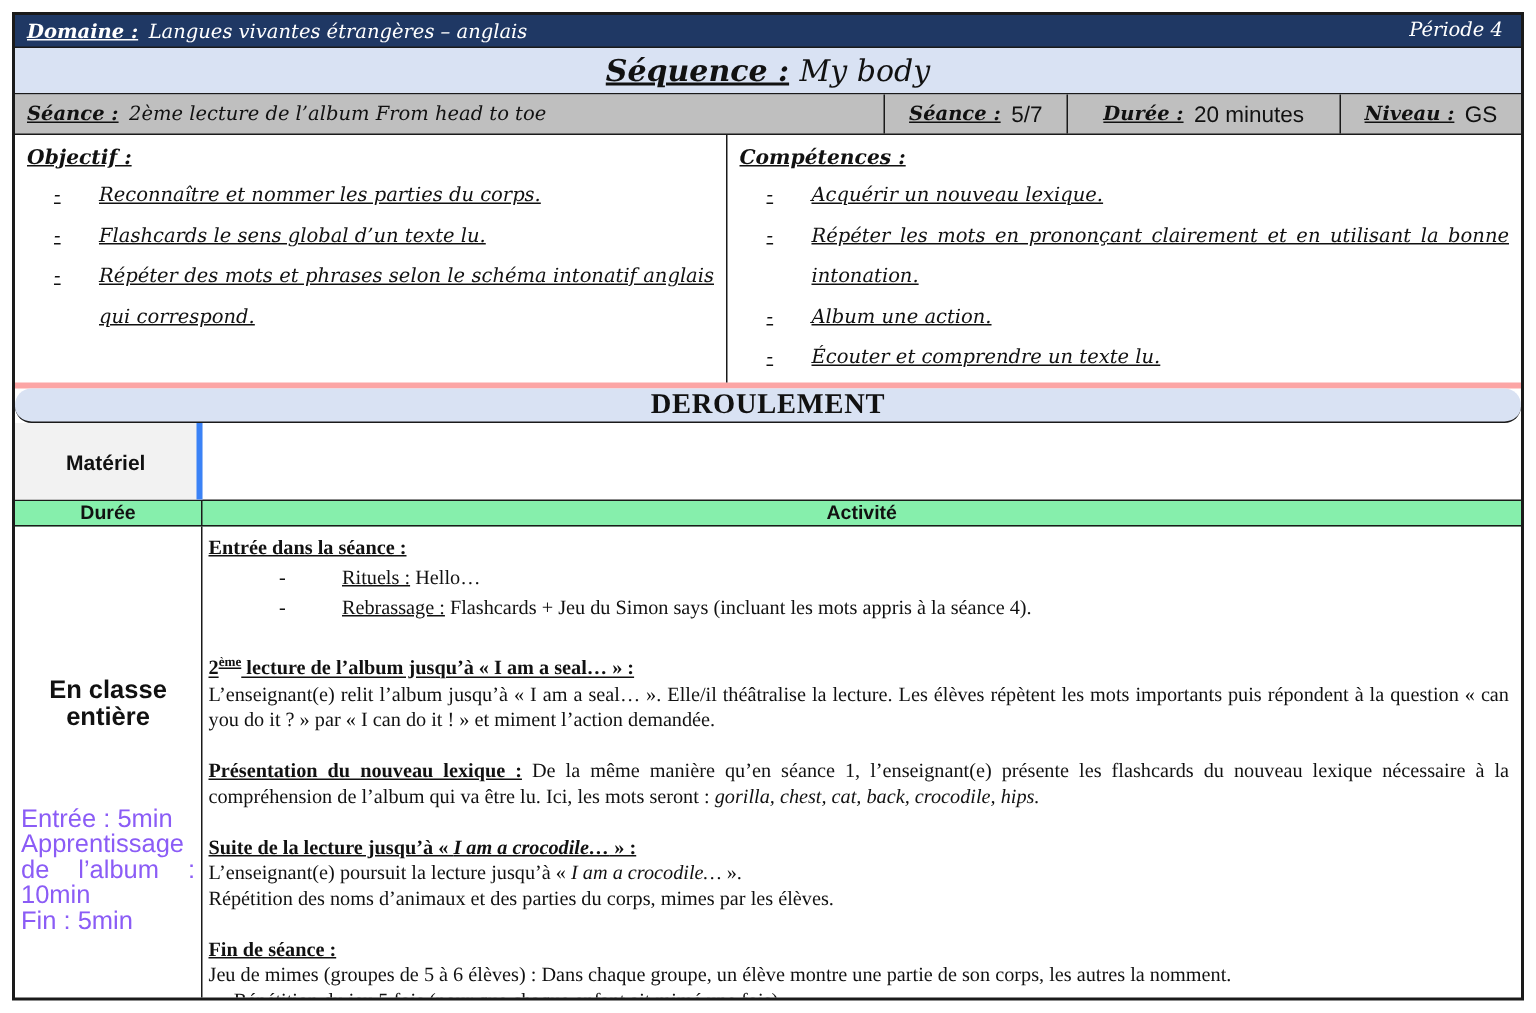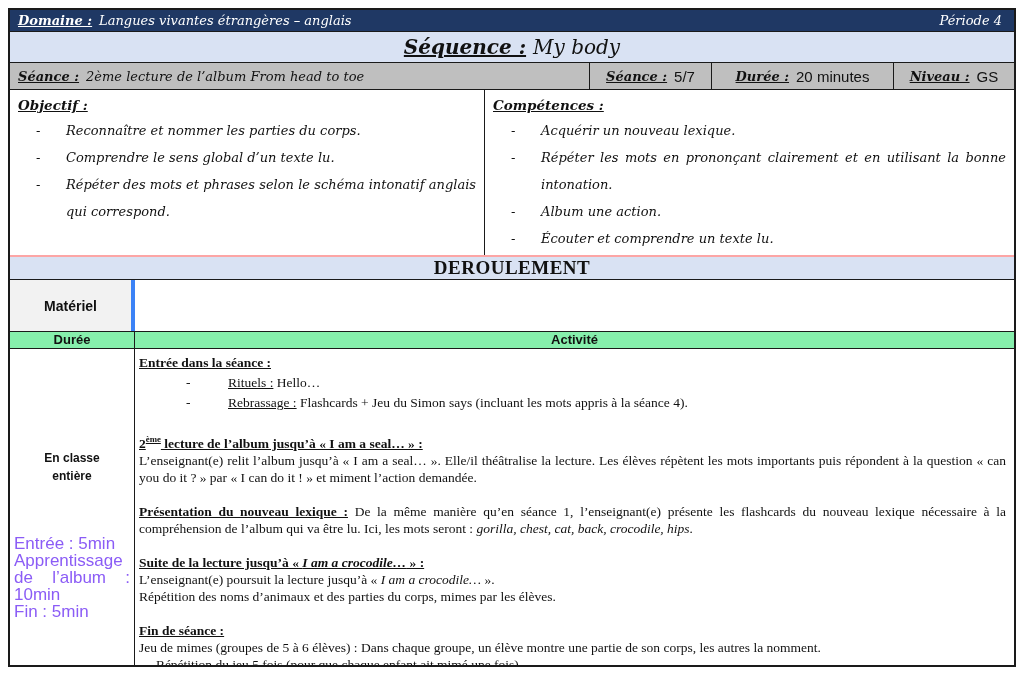--- a/index.html
+++ b/index.html
@@ -21,44 +21,44 @@
   .row-seq { flex:0 0 31px; background:#D9E2F3; display:flex; align-items:center; justify-content:center;
              border-bottom:1px solid #1a1a1a; font-size:20px; }
   .row-seance { flex:0 0 27px; background:#BFBFBF; display:flex; border-bottom:1px solid #1a1a1a; font-size:13px; }
   .sc { display:flex; align-items:center; padding:0 8px; }
   .sc1 { width:580px; border-right:1px solid #1a1a1a; }
   .sc2 { width:122px; border-right:1px solid #1a1a1a; justify-content:center; }
   .sc3 { width:182px; border-right:1px solid #1a1a1a; justify-content:center; }
   .sc4 { flex:1; justify-content:center; }
   .val-sans { font-family:"Liberation Sans", sans-serif; font-size:15px; }
 
-  .row-obj { flex:0 0 134px; display:flex; border-bottom:2px solid #fca5a5; }
+  .row-obj { flex:0 0 134px; display:flex; border-bottom:4px solid #fca5a5;text-decoration:underline; }
   .obj-cell { width:475px; border-right:1px solid #1a1a1a; padding:3px 8px; font-size:13px; overflow:hidden; }
   .comp-cell { flex:1; padding:3px 8px; font-size:13px; overflow:hidden; }
   .cell-title { font-size:13.5px; line-height:24px; display:inline-block; }
   .dash-item { display:flex; line-height:27px; text-align:justify; }
   .dash-marker { flex:0 0 30px; margin-left:18px; }
   .dash-text { flex:1; }
 
   .row-der { flex:0 0 23px; background:#D9E2F3; border-bottom:1px solid #1a1a1a; display:flex; align-items:center;
-             justify-content:center; font-weight:bold; font-size:19px; letter-spacing:0.5px; }
+             justify-content:center; font-weight:bold; font-size:19px; letter-spacing:0.5px;border-radius:11px; }
 
   .row-mat { flex:0 0 52px; display:flex; border-bottom:1px solid #1a1a1a; }
   .mat-label { width:125px; border-right:4px solid #3b82f6; background:#F2F2F2; display:flex; align-items:center;
                justify-content:center; font-family:"Liberation Sans", sans-serif; font-weight:bold; font-size:14px; }
   .mat-content { flex:1; padding:1px 6px; font-size:13.5px; line-height:16.5px; }
 
   .row-ah { flex:0 0 17px; display:flex; border-bottom:1px solid #1a1a1a; background:#86efac;
             font-family:"Liberation Sans", sans-serif; font-weight:bold; font-size:13px; line-height:15px; }
   .ah-duree { width:125px; border-right:1px solid #1a1a1a; text-align:center; }
   .ah-act { flex:1; text-align:center; }
 
   .row-main { flex:1; display:flex; min-height:0; }
   .main-duree { width:125px; border-right:1px solid #1a1a1a; font-family:"Liberation Sans", sans-serif; padding:0 4px; }
-  .mdc-title { width:88px; margin:100px auto 16px; font-weight:bold; font-size:12px; line-height:18px; text-align:center; }
+  .mdc-title { width:88px; margin:100px auto 16px; font-weight:bold; font-size:17px; line-height:18px; text-align:center; }
   .mdc-timings { margin-top:50px; font-size:17px; line-height:17px; text-align:justify; color:#8b5cf6; }
   .main-activity { flex:1; padding:5px 8px 0 4px; font-size:13.5px; line-height:17px; text-align:justify; overflow:hidden; }
 
   .pk-blank { height:17px; }
   .pk-bullet { display:flex; margin:3px 0; text-align:left; }
   .bmark { flex:0 0 42px; margin-left:47px; }
   .rb { font-weight:bold; } .ri { font-style:italic; } .ru { text-decoration:underline; }
   .rsup { vertical-align:super; font-size:0.65em; }
 </style>
 </head>
@@ -101,21 +101,21 @@
     <div class="row-obj">
       <div class="obj-cell">
         <span class="script lbl cell-title">Objectif :</span>
         <div class="script">
             <div class="dash-item">
               <span class="dash-marker">-</span>
               <span class="dash-text">Reconnaître et nommer les parties du corps.</span>
             </div>
             <div class="dash-item">
               <span class="dash-marker">-</span>
-              <span class="dash-text">Comprendre le sens global d’un texte lu.</span>
+              <span class="dash-text">Flashcards le sens global d’un texte lu.</span>
             </div>
             <div class="dash-item">
               <span class="dash-marker">-</span>
               <span class="dash-text">Répéter des mots et phrases selon le schéma intonatif anglais qui correspond.</span>
             </div>
           </div>
       </div>
       <div class="comp-cell">
         <span class="script lbl cell-title">Compétences :</span>
         <div class="script">

